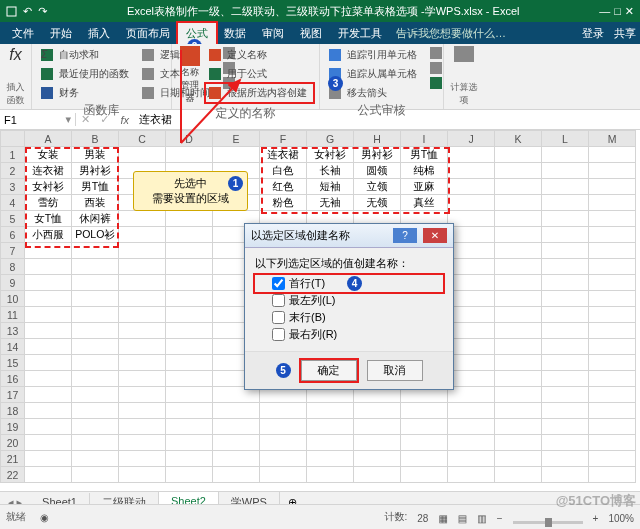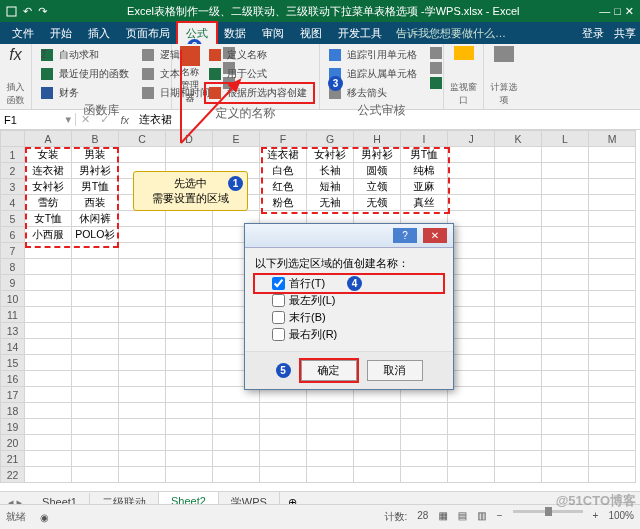--- a/index.html
+++ b/index.html
@@ -45,21 +45,21 @@
   .dialog .dtitle .wbtn.x { background: #c94040; }
   .dialog .dbody { padding: 8px 10px; font-size: 11px; }
   .dialog .opt { display: flex; align-items: center; gap: 4px; padding: 1px 17px; }
   .dialog .dfoot { padding: 8px; display: flex; gap: 10px; align-items: center; justify-content: center; border-top: 1px solid #ddd; background: #eaeaea; }
   .dialog button { padding: 2px 16px; font-size: 11px; background: #f4f4f4; border: 1px solid #999; }
   .tabs-row { position: absolute; bottom: 17px; left: 0; right: 0; height: 21px; background: #f1f1f1; border-top: 1px solid #d4d4d4; display: flex; align-items: center; font-size: 11px; }
   .tabs-row .nav { padding: 0 8px; color: #777; }
   .tabs-row .stab { padding: 3px 12px; border-right: 1px solid #d4d4d4; color: #444; }
   .tabs-row .stab.active { background: #fff; border-bottom: 2px solid #107c41; color: #107c41; }
   .statusbar { position: absolute; bottom: 0; left: 0; right: 0; height: 25px; background: #f1f1f1; border-top: 1px solid #d4d4d4; display: flex; align-items: center; font-size: 10px; padding: 2px 6px; color: #555; gap: 14px; }
-  .statusbar .r { margin-left: auto; display: flex; gap: 10px; align-items: flex-start; }
+  .statusbar .r { margin-left: auto; display: flex; gap: 10px; align-items: flex-end; }
   .zoom-slider { width: 70px; height: 3px; background: #c8c8c8; position: relative; }
   .zoom-slider::after { content: ""; width: 7px; height: 9px; background: #888; position: absolute; left: 32px; top: -3px; }
   .watermark { position: absolute; right: 4px; bottom: 19px; color: rgba(120,120,120,.55); font-size: 13px; font-weight: bold; }
   
   .arrow { position: absolute; pointer-events: none; }
 </style>
 </head>
 <body>
 
 <div class="titlebar">
@@ -196,28 +196,20 @@
         <span>
             <i class="ricon"></i>
           </span>
         <span>
             <i class="ricon fx"></i>
           </span>
       </div>
     </div>
     <div class="label">公式审核</div>
   </div>
-  <div class="rgroup" style="width:40px">
-    <div class="body">
-        <div class="bigbtn">
-          <i class="ricon" style="width:20px;height:14px;display:block;margin:0 auto;background:#ffb900"></i>
-        </div>
-      </div>
-    <div class="label" style="font-size:9px">监视窗口</div>
-  </div>
   <div class="rgroup" style="width:40px;border-right:none">
     <div class="body">
         <div class="bigbtn">
           <i class="ricon" style="width:20px;height:16px;display:block;margin:0 auto"></i>
         </div>
       </div>
     <div class="label" style="font-size:9px">计算选项</div>
   </div>
   <span class="numball" style="position:absolute;left:328px;top:32px">3</span>
 </div>
@@ -604,20 +596,21 @@
       <marker id="ah" markerWidth="8" markerHeight="8" refX="6" refY="3" orient="auto">
         <path d="M0,0 L7,3 L0,6 Z" fill="#e81e1e"></path>
       </marker>
     </defs>
   <line x1="181" y1="50" x2="181" y2="143" stroke="#e81e1e" stroke-width="2"></line>
   <line x1="181" y1="143" x2="240" y2="80" stroke="#e81e1e" stroke-width="2" marker-end="url(#ah)"></line>
 </svg>
 
 <div class="dialog">
   <div class="dtitle">
+    <span>以选定区域创建名称</span>
     <span style="flex:1"></span>
     <span class="wbtn q">?</span>
     <span class="wbtn x">✕</span>
   </div>
   <div class="dbody">
     <div style="margin-bottom:4px">以下列选定区域的值创建名称：</div>
     <div class="opt highlight-red">
         <input type="checkbox" checked="" style="">
         <span>首行(T)</span>
         <span class="numball" style="margin-left:18px">4</span>

